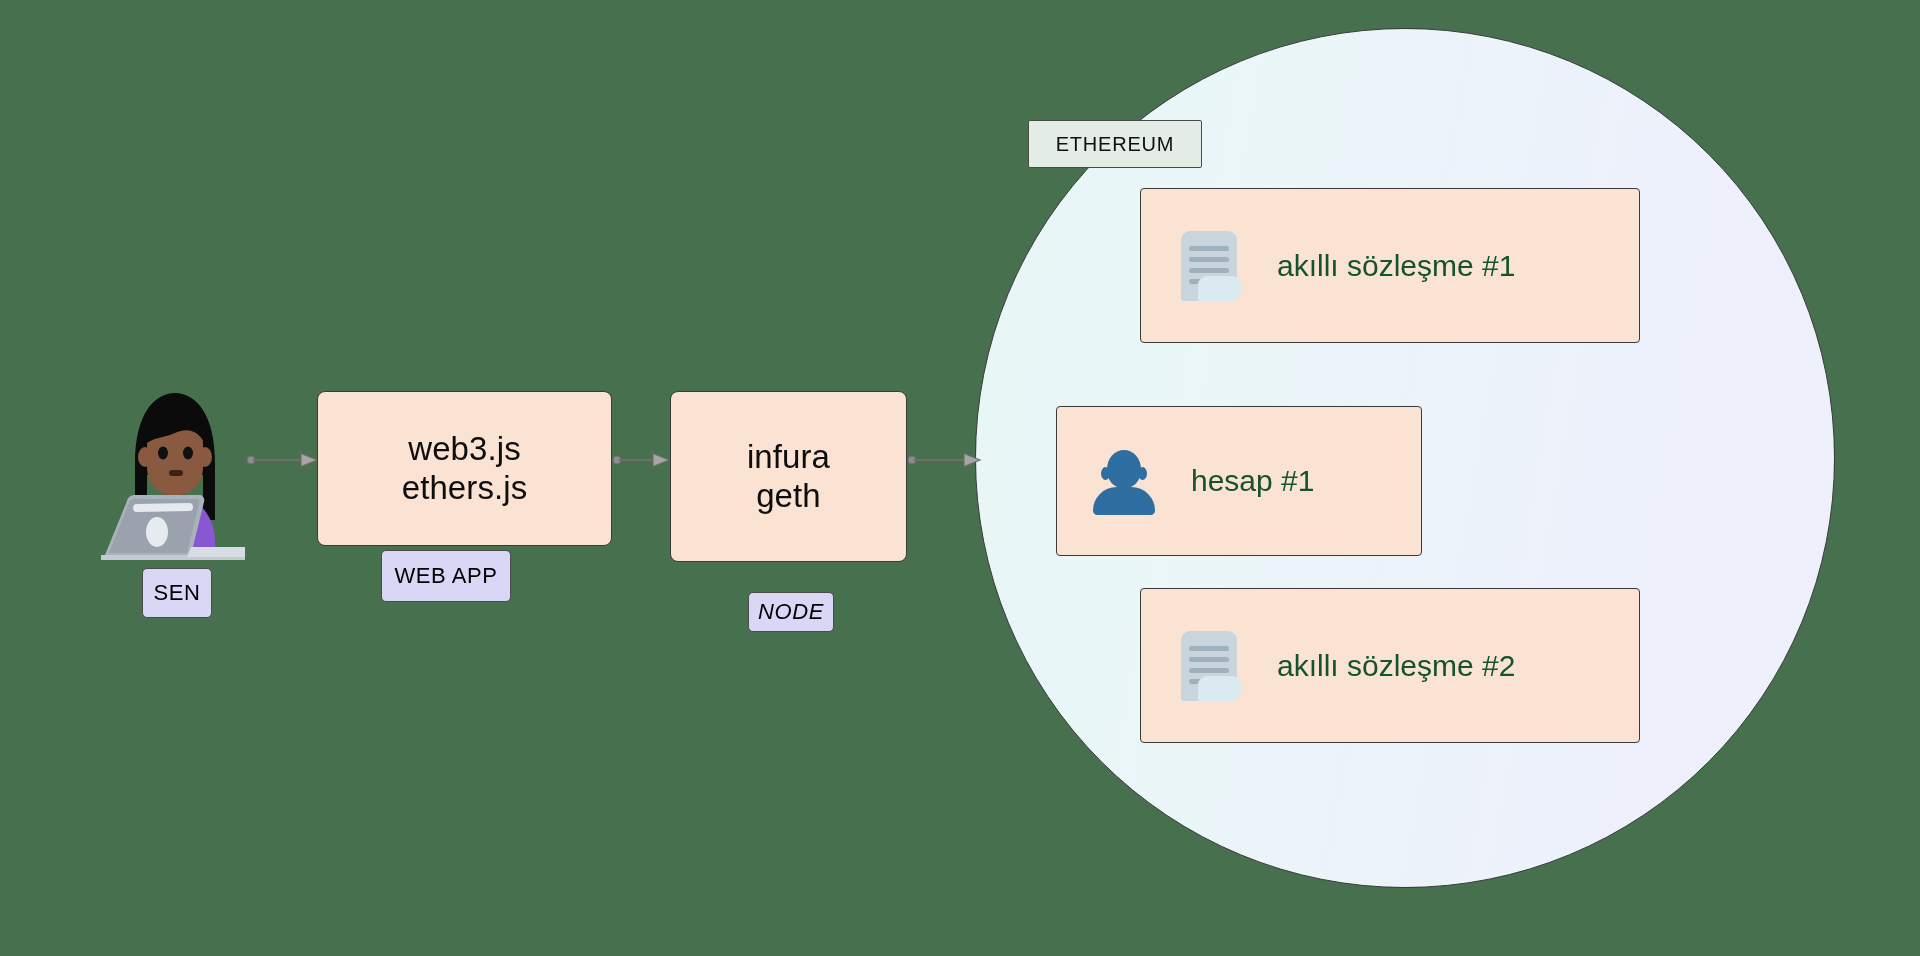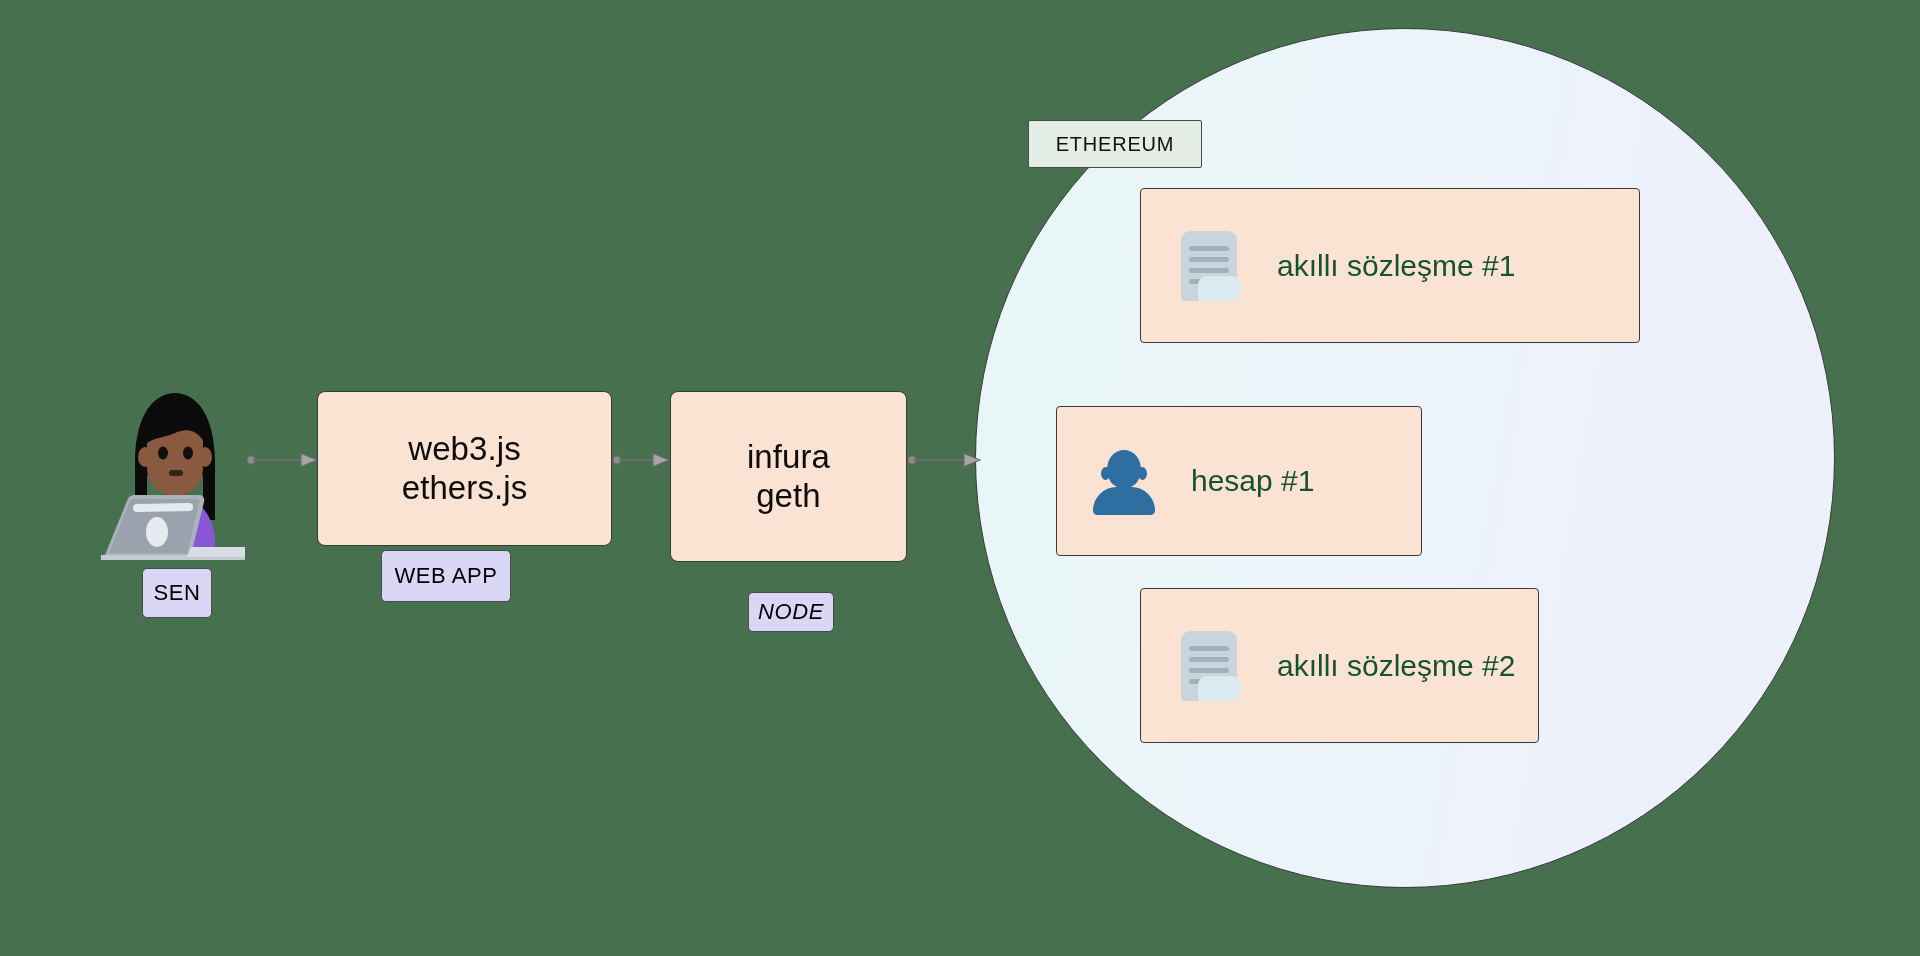--- a/index.html
+++ b/index.html
@@ -68,21 +68,21 @@
     align-items: center;
     padding-left: 36px;
   }
   .item-label {
     font-size: 30px;
     color: #14532d;
     margin-left: 36px;
   }
   #item-contract1 { left: 1140px; top: 188px; width: 500px; height: 155px; }
   #item-account1  { left: 1056px; top: 406px; width: 366px; height: 150px; }
-  #item-contract2 { left: 1140px; top: 588px; width: 399px; height: 155px; }
+  #item-contract2 { left: 1140px; top: 588px; width: 500px; height: 155px; }
 
   
   .doc-icon {
     position: relative;
     width: 64px;
     height: 70px;
     flex: 0 0 auto;
   }
   .doc-page {
     position: absolute;

